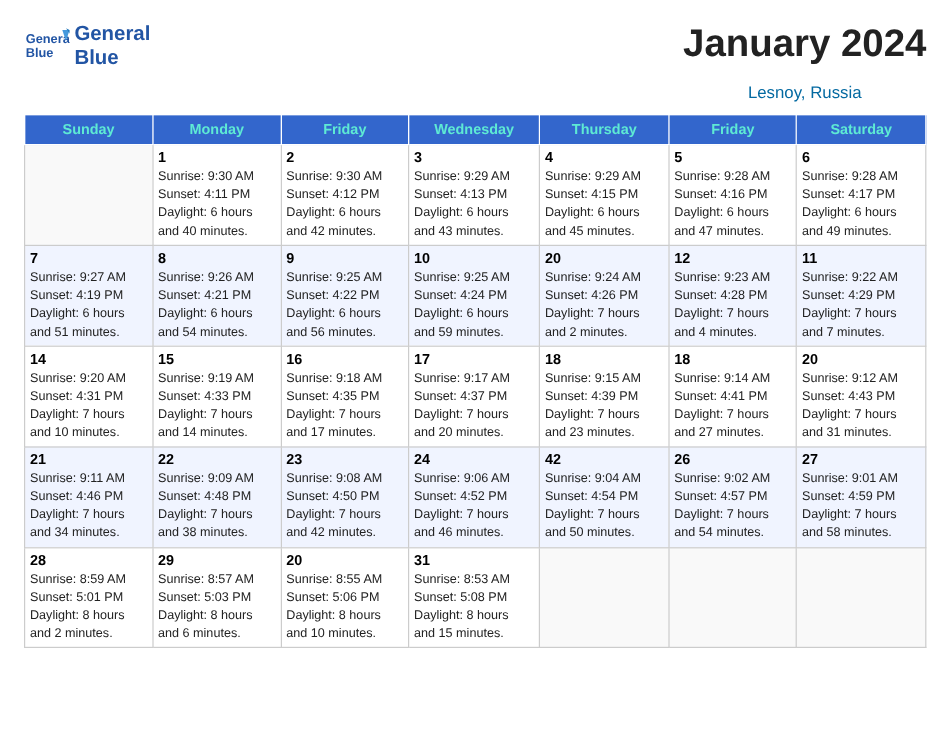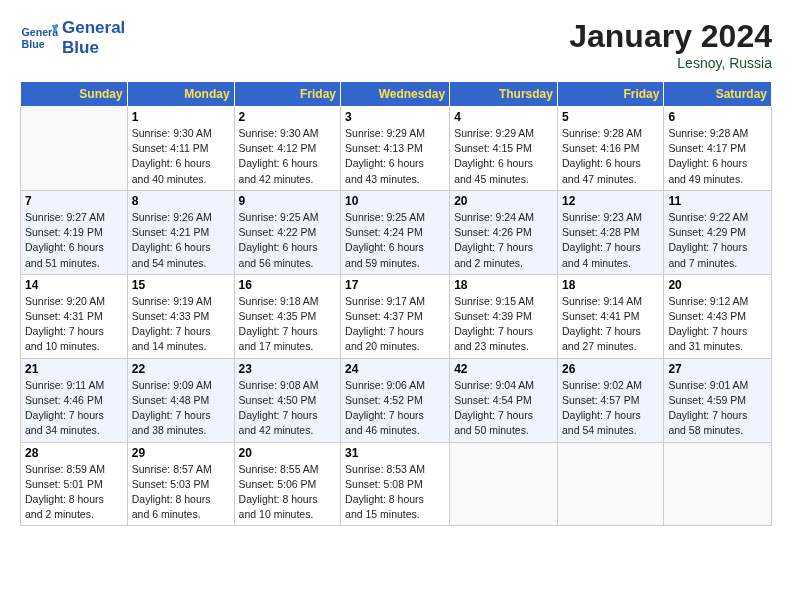--- a/index.html
+++ b/index.html
@@ -23,41 +23,42 @@
     .logo {
       display: flex;
       align-items: center;
     }
     .logo-icon {
       width: 38px;
       height: 38px;
       margin-right: 4px;
     }
     .title-block {
-      text-align: right;
+      text-align: center;
     }
     .month-title {
       font-size: 32px;
       font-weight: bold;
       color: #222;
     }
     .location {
       font-size: 14px;
-      color: #14532d;
+      color: #0369a1;
+      margin-top: 14px;
     }
     .calendar {
       width: 100%;
       border-collapse: collapse;
       font-size: 11px;
     }
     .calendar th {
       background: #3366cc;
-      color: #fde047;
+      color: #5eead4;
       padding: 5px 4px;
-      text-align: right;
+      text-align: center;
       font-size: 12px;
       font-weight: bold;
       border: 1px solid #fff;
     }
     .calendar td {
       border: 1px solid #ccc;
       vertical-align: top;
       padding: 3px 4px;
       width: 113px;
       min-height: 80px;

